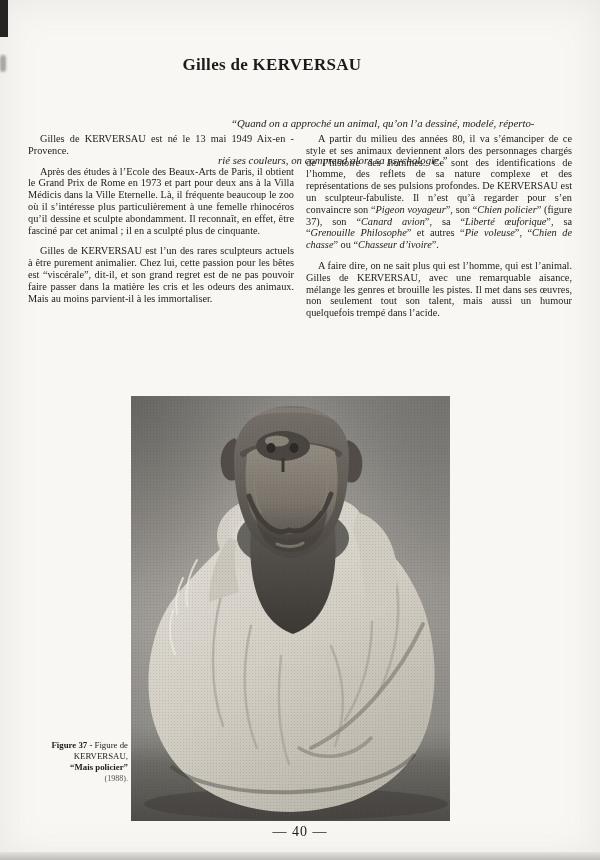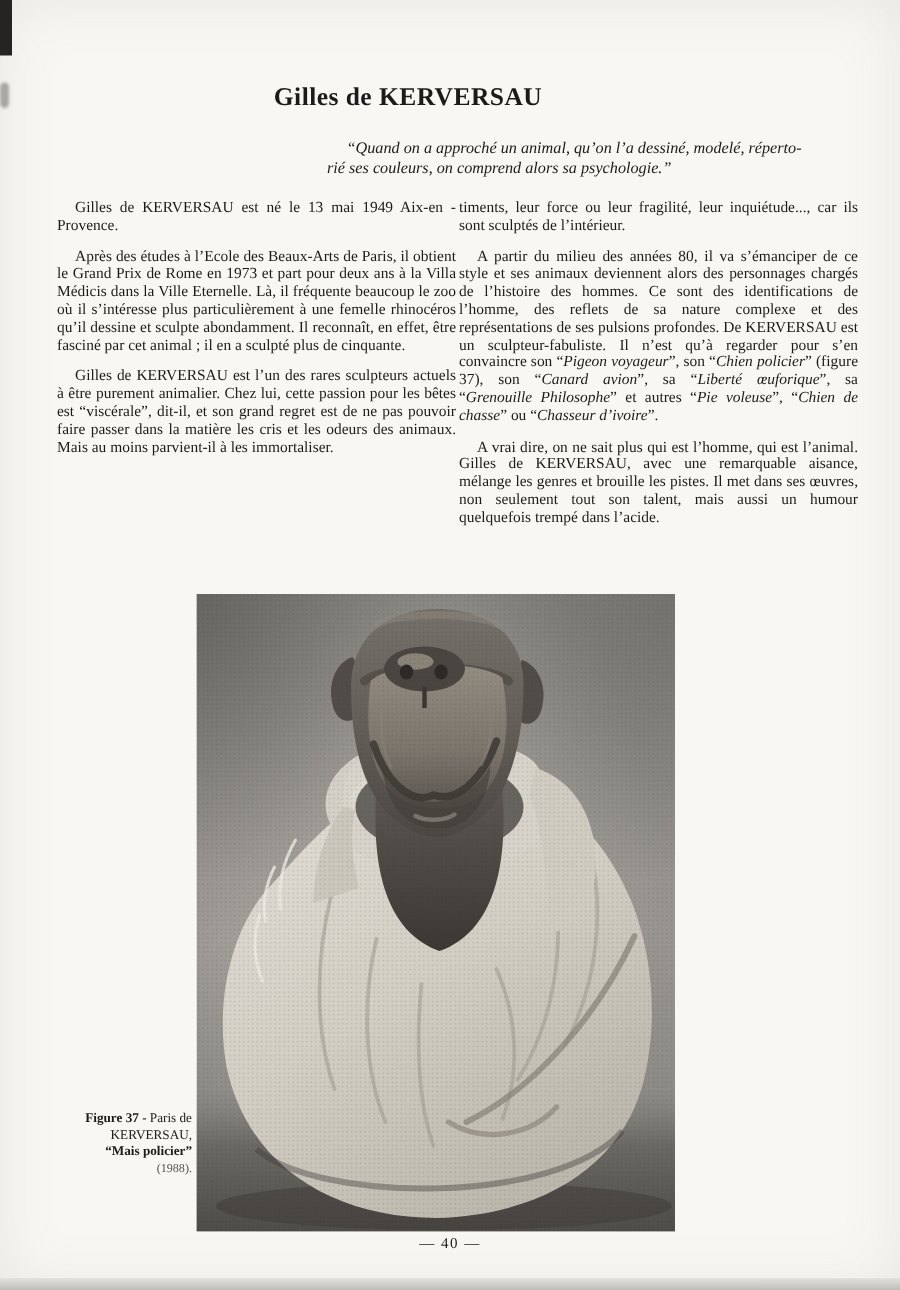--- a/index.html
+++ b/index.html
@@ -23,47 +23,47 @@
   .artifact-bottom{position:absolute;left:0;bottom:0;width:600px;height:8px;background:linear-gradient(#e4e2dd,#bfbdb8);}
 
   .title{
     position:absolute;top:55px;left:0;width:544px;margin:0;
     text-align:center;font-size:17px;font-weight:bold;letter-spacing:.3px;
   }
   .quote{
     position:absolute;top:93px;left:218px;width:352px;
     font-style:italic;font-size:10.8px;line-height:13.4px;
   }
-  .quote-line{white-space:nowrap;}
+  .quote-line{white-space:nowrap;margin-top:24px;}
   .quote-line.first{text-indent:13px;}
 
   .col{
     position:absolute;top:133px;width:266px;
     font-size:10.3px;line-height:11.8px;text-align:justify;
   }
-  .col-left{left:38px;}
+  .col-left{left:28px;}
   .col-right{left:306px;}
   .col p{margin:0 0 9px 0;text-indent:12px;}
   .col p.no-indent{text-indent:0;}
 
   .seg-italic{font-style:italic;}
   .seg-bold{font-weight:bold;}
   .seg-muted{color:#55524e;font-size:92%;margin-top:41px;}
 
   .photo-figure{position:absolute;left:131px;top:396px;width:319px;height:425px;margin:0;}
   .photo-figure svg{display:block;}
 
   .caption{
     position:absolute;left:36px;top:740px;width:92px;
     text-align:right;font-size:8.8px;line-height:11px;
   }
 
   .page-number{
     position:absolute;top:824px;left:0;width:600px;
-    text-align:center;font-size:10px;letter-spacing:1px;
+    text-align:center;font-size:14px;letter-spacing:1px;
   }
 </style>
 </head>
 <body>
 
 <div class="page">
 
   <div class="artifact-top-left"></div>
   <div class="artifact-smudge"></div>
 
@@ -74,23 +74,22 @@
     <div class="quote-line">rié ses couleurs, on comprend alors sa psychologie.”</div>
   </div>
 
   <div class="col col-left">
     <p><span>Gilles de KERVERSAU est né le 13 mai 1949 Aix-en - Provence.</span></p>
     <p><span>Après des études à l’Ecole des Beaux-Arts de Paris, il obtient le Grand Prix de Rome en 1973 et part pour deux ans à la Villa Médicis dans la Ville Eternelle. Là, il fréquente beaucoup le zoo où il s’intéresse plus particulièrement à une femelle rhinocéros qu’il dessine et sculpte abondamment. Il reconnaît, en effet, être fasciné par cet animal ; il en a sculpté plus de cinquante.</span></p>
     <p><span>Gilles de KERVERSAU est l’un des rares sculpteurs actuels à être purement animalier. Chez lui, cette passion pour les bêtes est “viscérale”, dit-il, et son grand regret est de ne pas pouvoir faire passer dans la matière les cris et les odeurs des animaux. Mais au moins parvient-il à les immortaliser.</span></p>
   </div>
 
   <div class="col col-right">
-    <p class="no-indent"><span>timents, leur force ou leur fragilité, leur inquiétude..., car ils sont sculptés de l’intérieur.</span></p>
     <p><span>A partir du milieu des années 80, il va s’émanciper de ce style et ses animaux deviennent alors des personnages chargés de l’histoire des hommes. Ce sont des identifications de l’homme, des reflets de sa nature complexe et des représentations de ses pulsions profondes. De KERVERSAU est un sculpteur-fabuliste. Il n’est qu’à regarder pour s’en convaincre son “</span><span class="seg-italic">Pigeon voyageur</span><span>”, son “</span><span class="seg-italic">Chien policier</span><span>” (figure 37), son “</span><span class="seg-italic">Canard avion</span><span>”, sa “</span><span class="seg-italic">Liberté œuforique</span><span>”, sa “</span><span class="seg-italic">Grenouille Philosophe</span><span>” et autres “</span><span class="seg-italic">Pie voleuse</span><span>”, “</span><span class="seg-italic">Chien de chasse</span><span>” ou “</span><span class="seg-italic">Chasseur d’ivoire</span><span>”.</span></p>
-    <p><span>A vrai dire, on ne sait plus qui est l’homme, qui est l’animal. Gilles de KERVERSAU, avec une remarquable aisance, mélange les genres et brouille les pistes. Il met dans ses œuvres, non seulement tout son talent, mais aussi un humour quelquefois trempé dans l’acide.</span></p>
+    <p><span>A faire dire, on ne sait plus qui est l’homme, qui est l’animal. Gilles de KERVERSAU, avec une remarquable aisance, mélange les genres et brouille les pistes. Il met dans ses œuvres, non seulement tout son talent, mais aussi un humour quelquefois trempé dans l’acide.</span></p>
   </div>
 
   <figure class="photo-figure">
     <svg width="319" height="425" viewBox="0 0 319 425" role="img" aria-label="Photographie noir et blanc : sculpture d’un bouledogue vêtu d’un manteau clair, mains dans les poches">
       <defs>
         <linearGradient id="bg" x1="0" y1="0" x2="0" y2="1">
           <stop offset="0" stop-color="#85837f"></stop>
           <stop offset="0.45" stop-color="#9d9a95"></stop>
           <stop offset="0.82" stop-color="#8b8984"></stop>
           <stop offset="1" stop-color="#6e6c68"></stop>
@@ -188,21 +187,21 @@
           <path d="M124,78 C122,92 124,104 130,116"></path>
           <path d="M196,76 C198,90 196,102 190,114"></path>
         </g>
       </g>
 
       <rect width="319" height="425" fill="url(#dots)"></rect>
     </svg>
   </figure>
 
   <div class="caption">
-    <div class="cap-line"><span class="seg-bold">Figure 37 - </span><span>Paris de</span></div>
+    <div class="cap-line"><span class="seg-bold">Figure 37 - </span><span>Figure de</span></div>
     <div class="cap-line"><span>KERVERSAU,</span></div>
     <div class="cap-line"><span class="seg-bold">“Mais policier”</span></div>
     <div class="cap-line"><span class="seg-muted">(1988).</span></div>
   </div>
 
   <div class="page-number">— 40 —</div>
 
   <div class="artifact-bottom"></div>
 </div>
 

